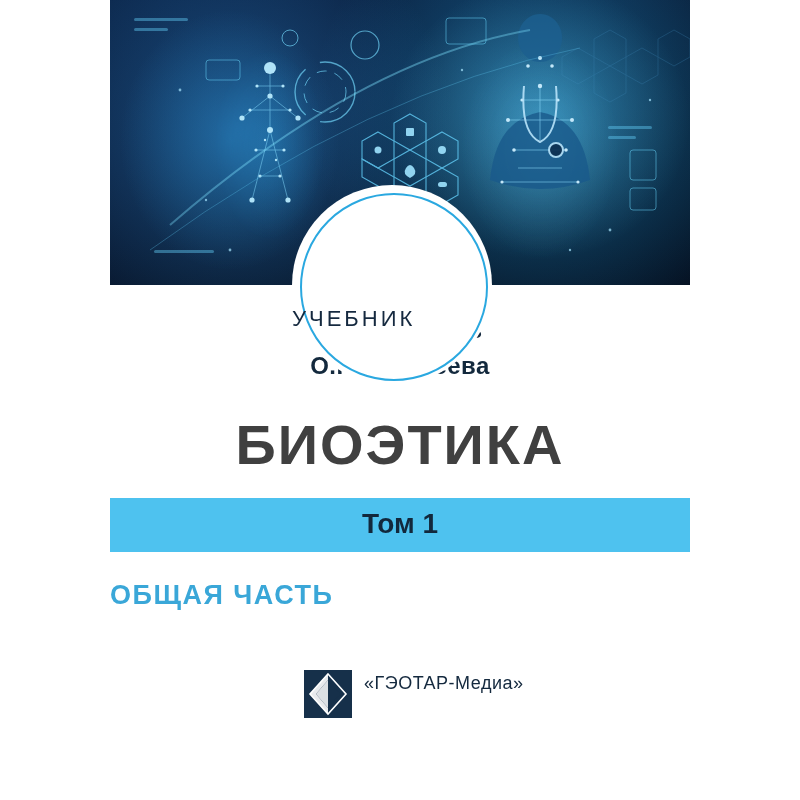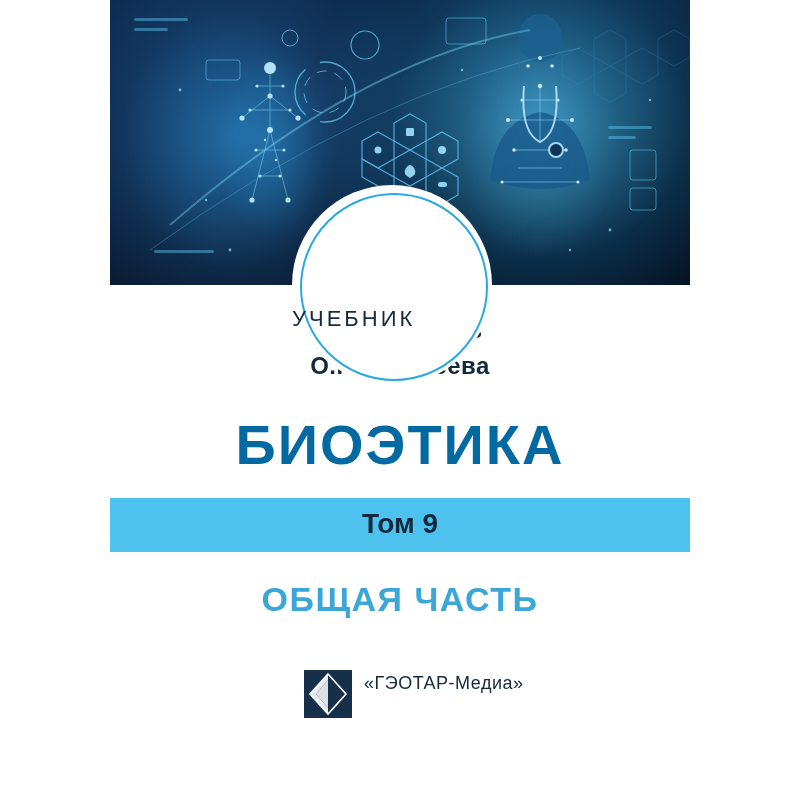--- a/index.html
+++ b/index.html
@@ -94,21 +94,21 @@
   
   .main-title {
     position: absolute;
     left: 0;
     top: 412px;
     width: 580px;
     text-align: center;
     font-size: 56px;
     font-weight: bold;
     letter-spacing: 2px;
-    color: #0369a1;
+    color: #404040;
   }
 
   
   .volume-band {
     position: absolute;
     left: 0;
     top: 498px;
     width: 580px;
     height: 54px;
     background: #4ec2ef;
@@ -124,22 +124,22 @@
     color: #12283c;
     z-index: 3;
   }
 
   
   .subtitle {
     position: absolute;
     left: 0;
     top: 580px;
     width: 580px;
-    text-align: center;
-    font-size: 34px;
+    text-align: left;
+    font-size: 27px;
     font-weight: bold;
     letter-spacing: 1.5px;
     color: #3aa7d8;
   }
 
   
   .publisher {
     position: absolute;
     left: 192px;
     top: 668px;
@@ -321,21 +321,21 @@
   <div class="badge-label">УЧЕБНИК</div>
 
   <div class="authors">
     <div class="author-line">В.И. Моисеев</div>
     <div class="author-line">О.Н. Моисеева</div>
   </div>
 
   <div class="main-title">БИОЭТИКА</div>
 
   <div class="volume-band"></div>
-  <div class="volume-text">Том 9</div>
+  <div class="volume-text">Том 1</div>
 
   <div class="subtitle">ОБЩАЯ ЧАСТЬ</div>
 
   <div class="publisher">
     <svg class="publisher-logo" viewBox="0 0 52 52">
       <rect x="2" y="2" width="48" height="48" fill="#16304a"></rect>
       <polygon points="26,6 44,26 26,46 8,26" fill="none" stroke="#ffffff" stroke-width="1.6"></polygon>
       <polygon points="26,6 26,46 8,26" fill="#ffffff" opacity="0.9"></polygon>
       <polygon points="26,12 38,26 26,40 14,26" fill="#16304a"></polygon>
       <polygon points="26,12 26,40 14,26" fill="#ffffff" opacity="0.85"></polygon>

